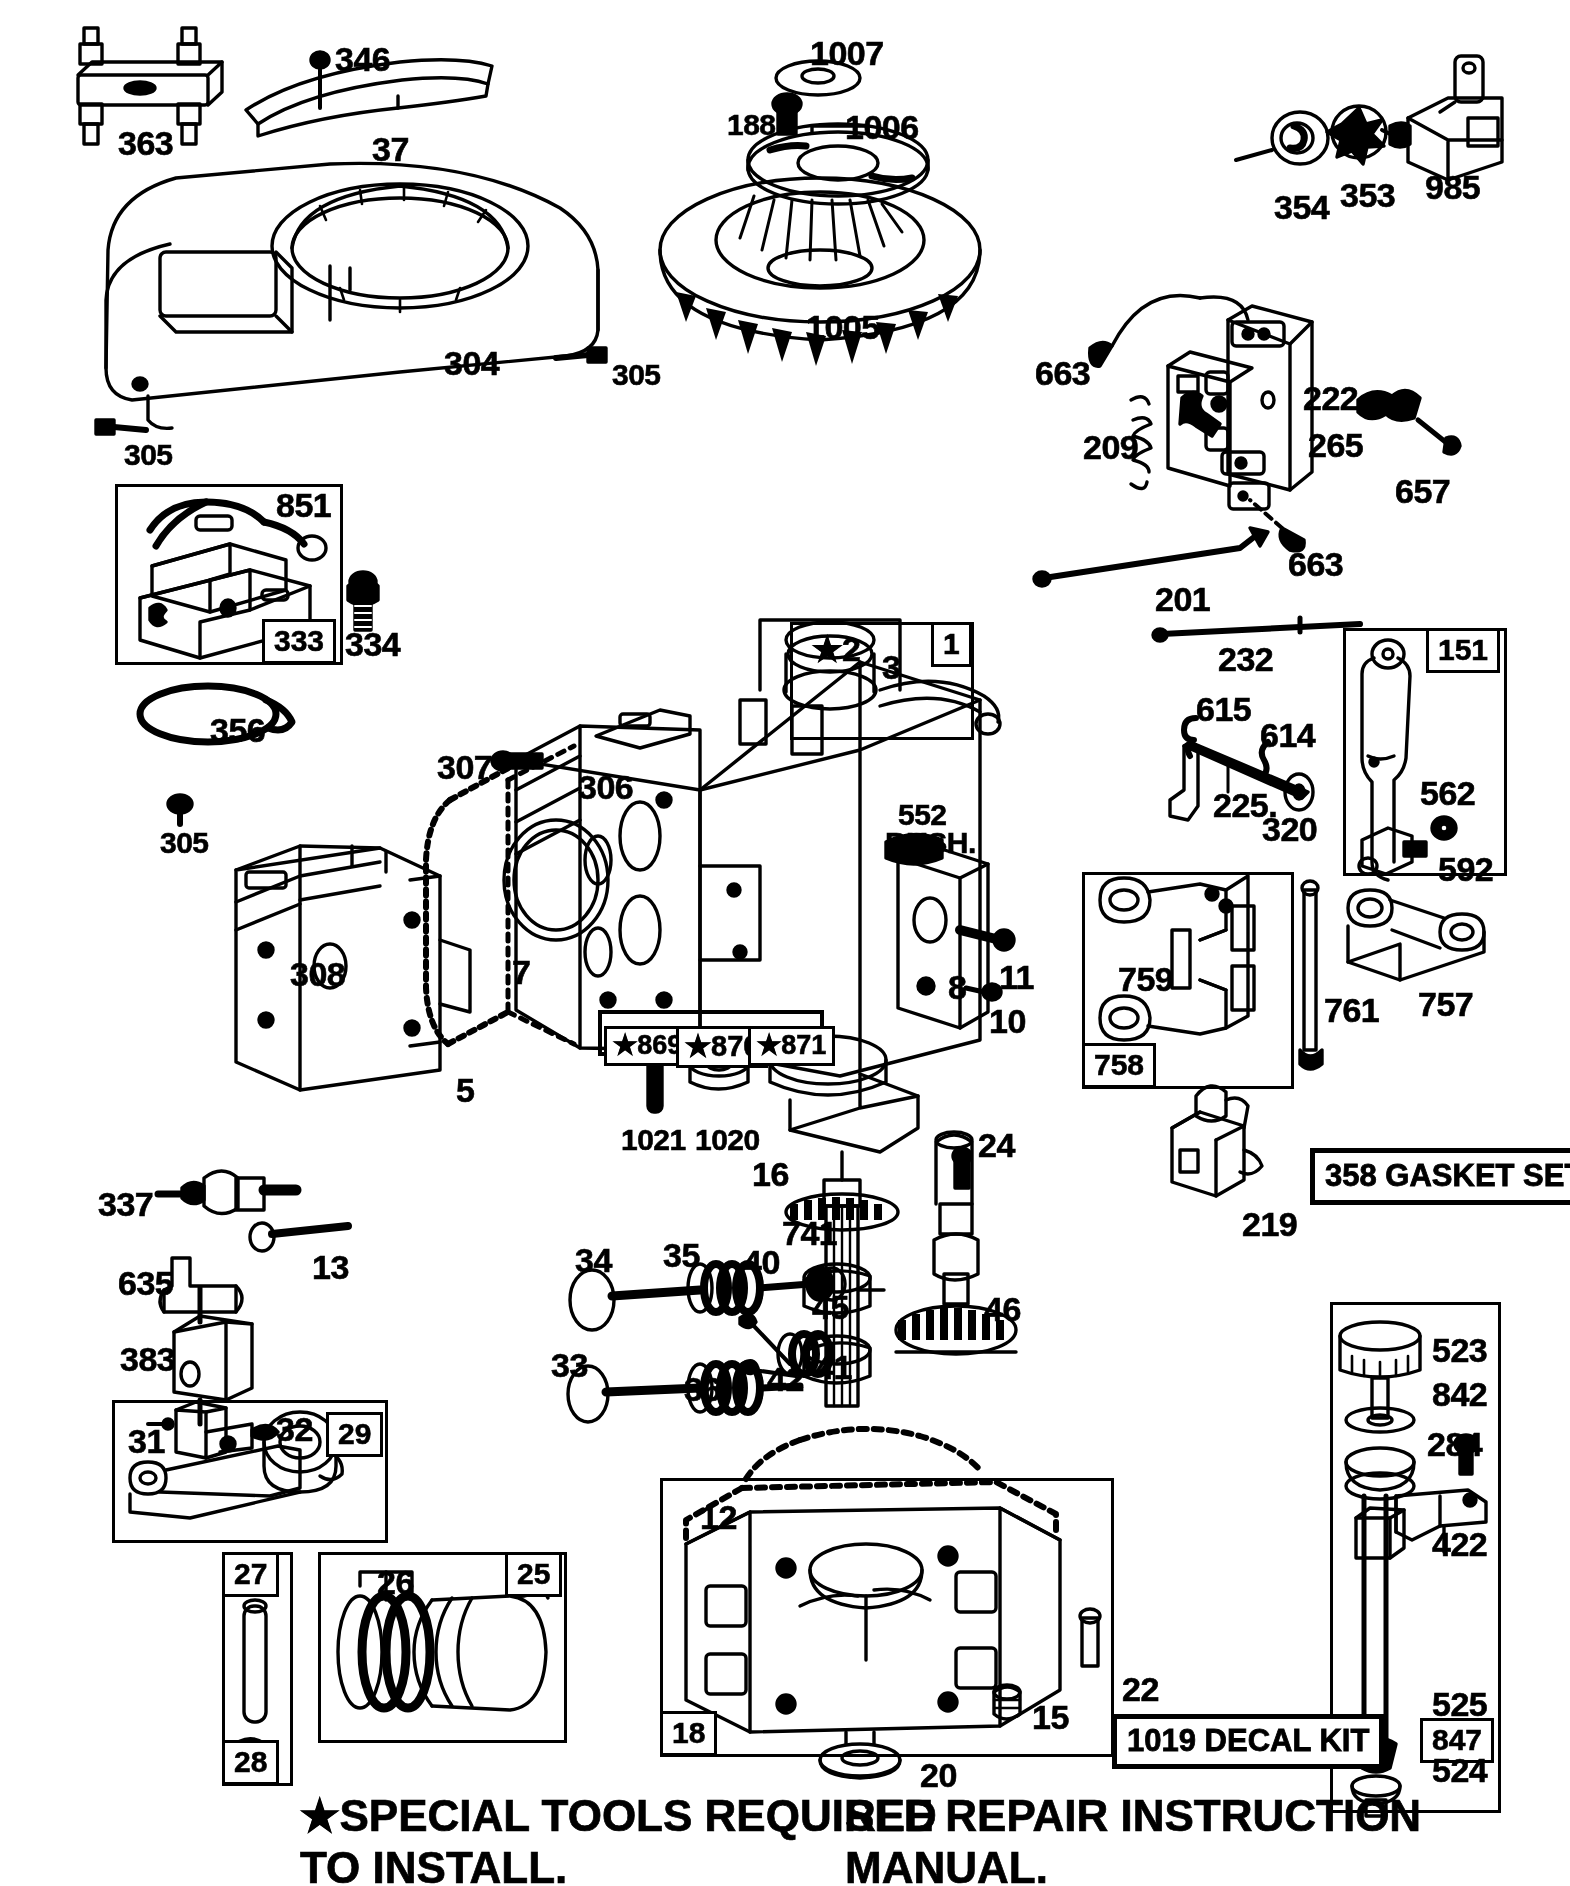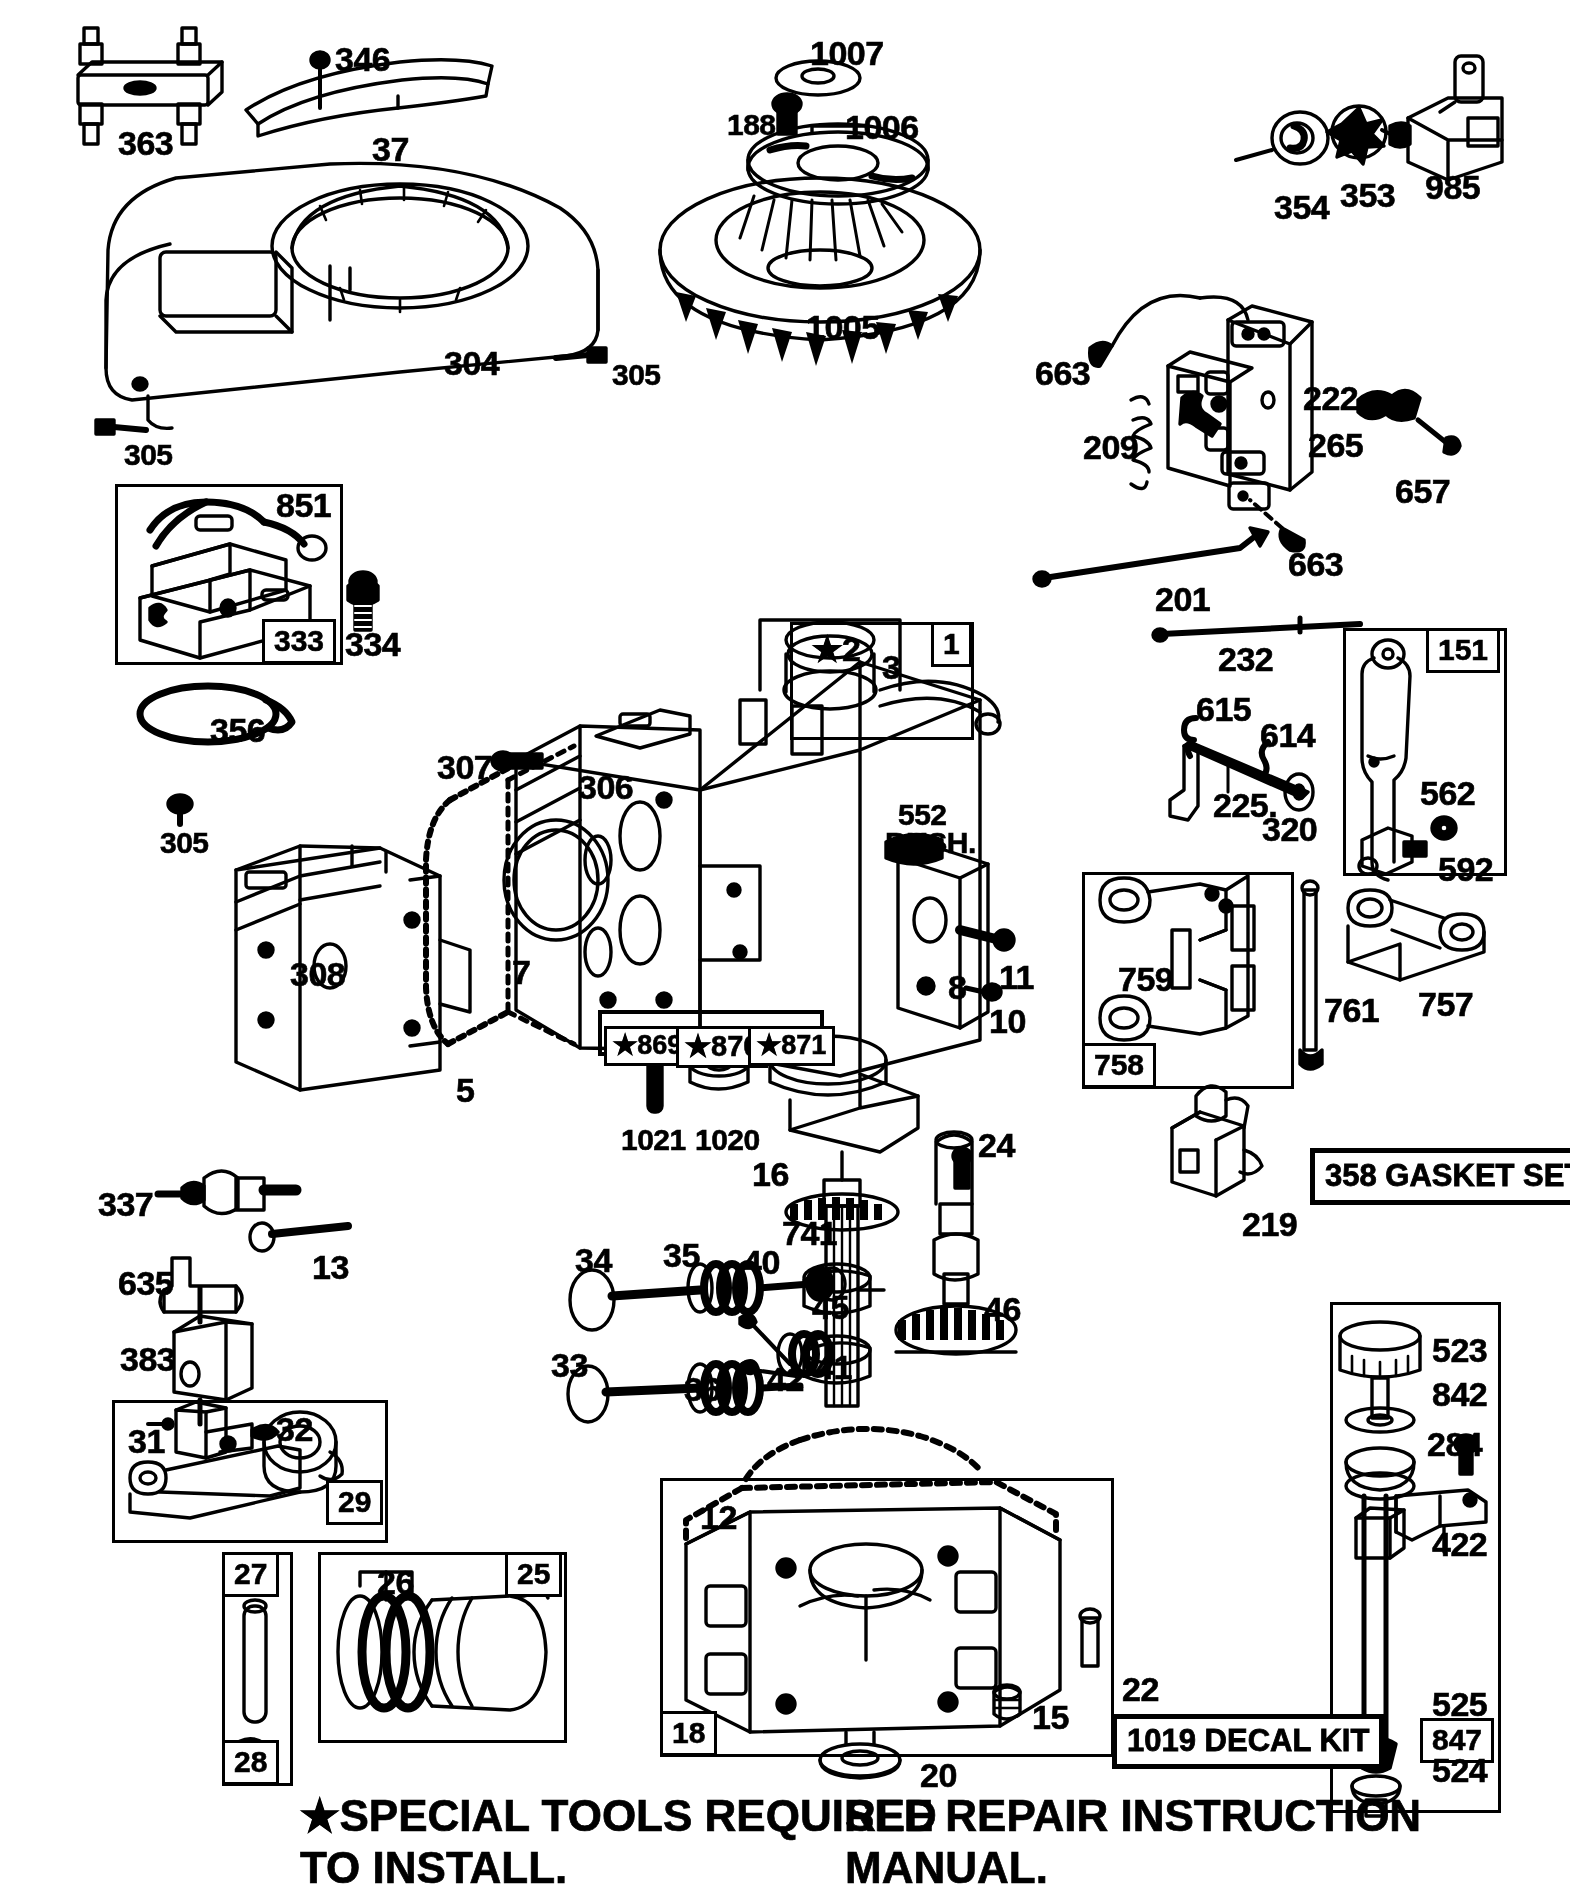--- a/index.html
+++ b/index.html
@@ -719,21 +719,21 @@
   </svg>
 
   <div id="panels-layer">
       <div class="panel" style="left: 115px; top: 484px; width: 222px; height: 175px;"></div>
       <div class="boxtag" style="left: 262px; top: 619px;">333</div>
       <div class="panel" style="left: 1343px; top: 628px; width: 158px; height: 242px;"></div>
       <div class="boxtag" style="left: 1426px; top: 628px;">151</div>
       <div class="panel" style="left: 1082px; top: 872px; width: 206px; height: 211px;"></div>
       <div class="boxtag" style="left: 1082px; top: 1043px;">758</div>
       <div class="panel" style="left: 112px; top: 1400px; width: 270px; height: 137px;"></div>
-      <div class="boxtag" style="left: 326px; top: 1480px;">29</div>
+      <div class="boxtag" style="left: 326px; top: 1412px;">29</div>
       <div class="panel" style="left: 222px; top: 1552px; width: 65px; height: 228px;"></div>
       <div class="boxtag" style="left: 222px; top: 1740px;">28</div>
       <div class="boxtag" style="left: 222px; top: 1552px;">27</div>
       <div class="panel" style="left: 318px; top: 1552px; width: 243px; height: 185px;"></div>
       <div class="boxtag" style="left: 505px; top: 1552px;">25</div>
       <div class="panel" style="left: 660px; top: 1478px; width: 448px; height: 273px;"></div>
       <div class="boxtag" style="left: 660px; top: 1711px;">18</div>
       <div class="panel" style="left: 1330px; top: 1302px; width: 165px; height: 505px;"></div>
       <div class="boxtag" style="left: 1420px; top: 1718px;">847</div>
       <div class="panel" style="left: 790px; top: 622px; width: 178px; height: 112px;"></div>

